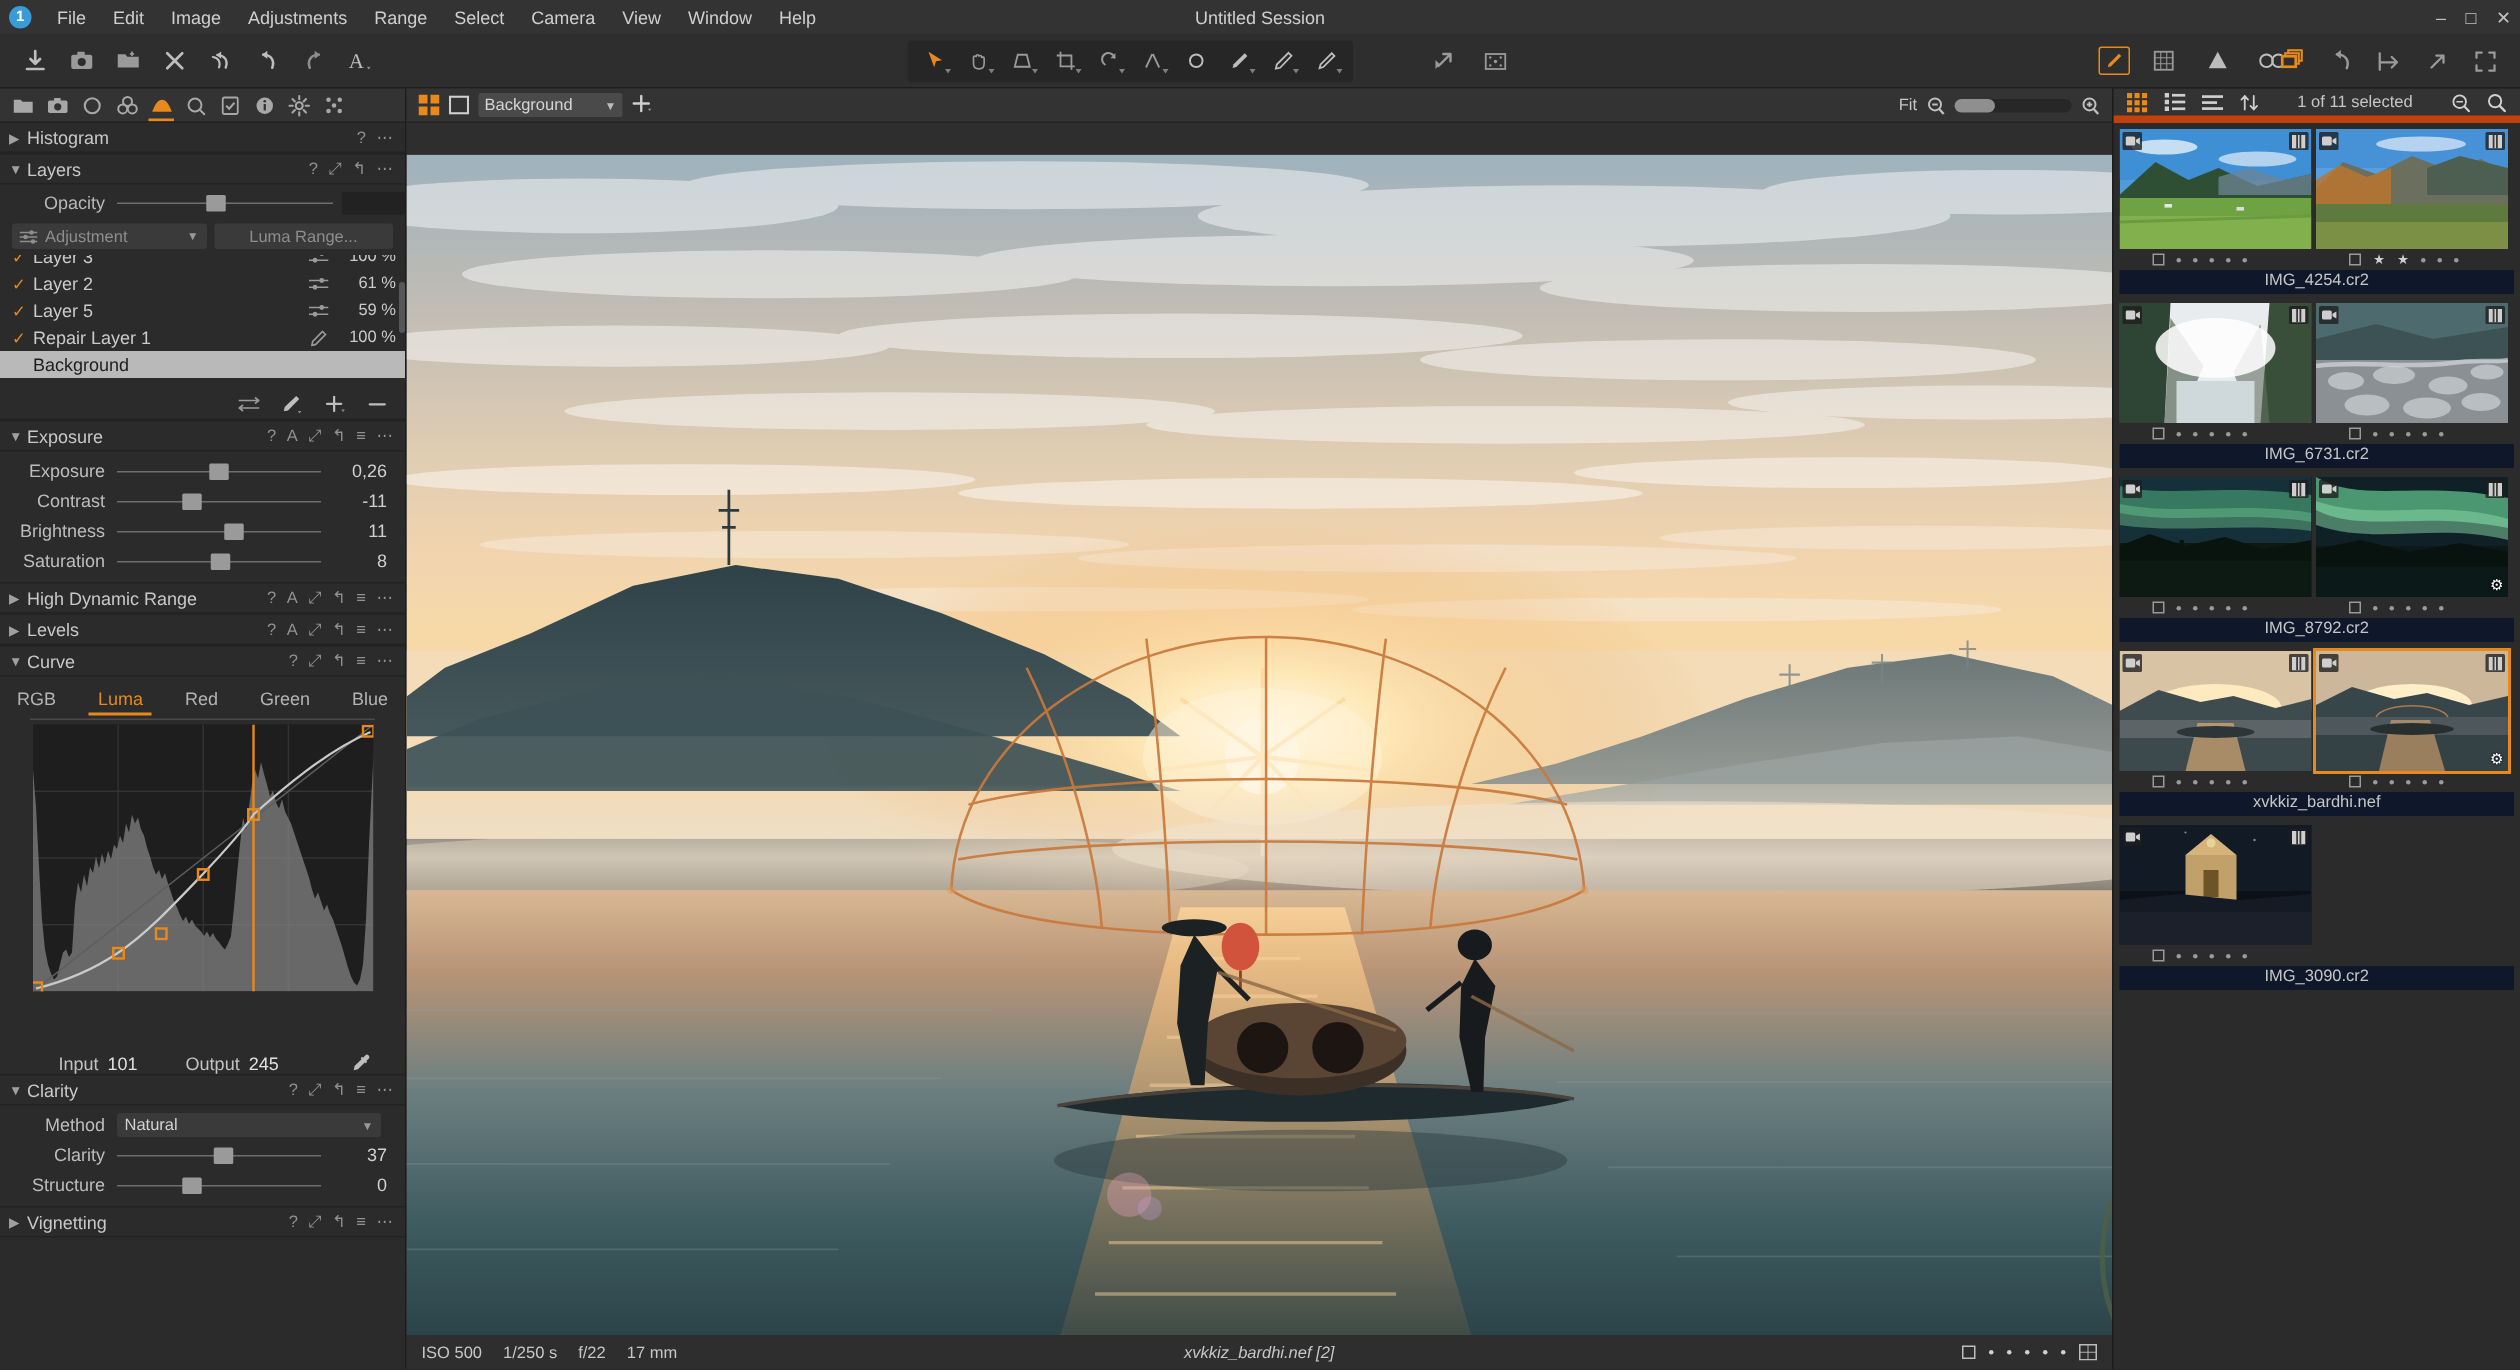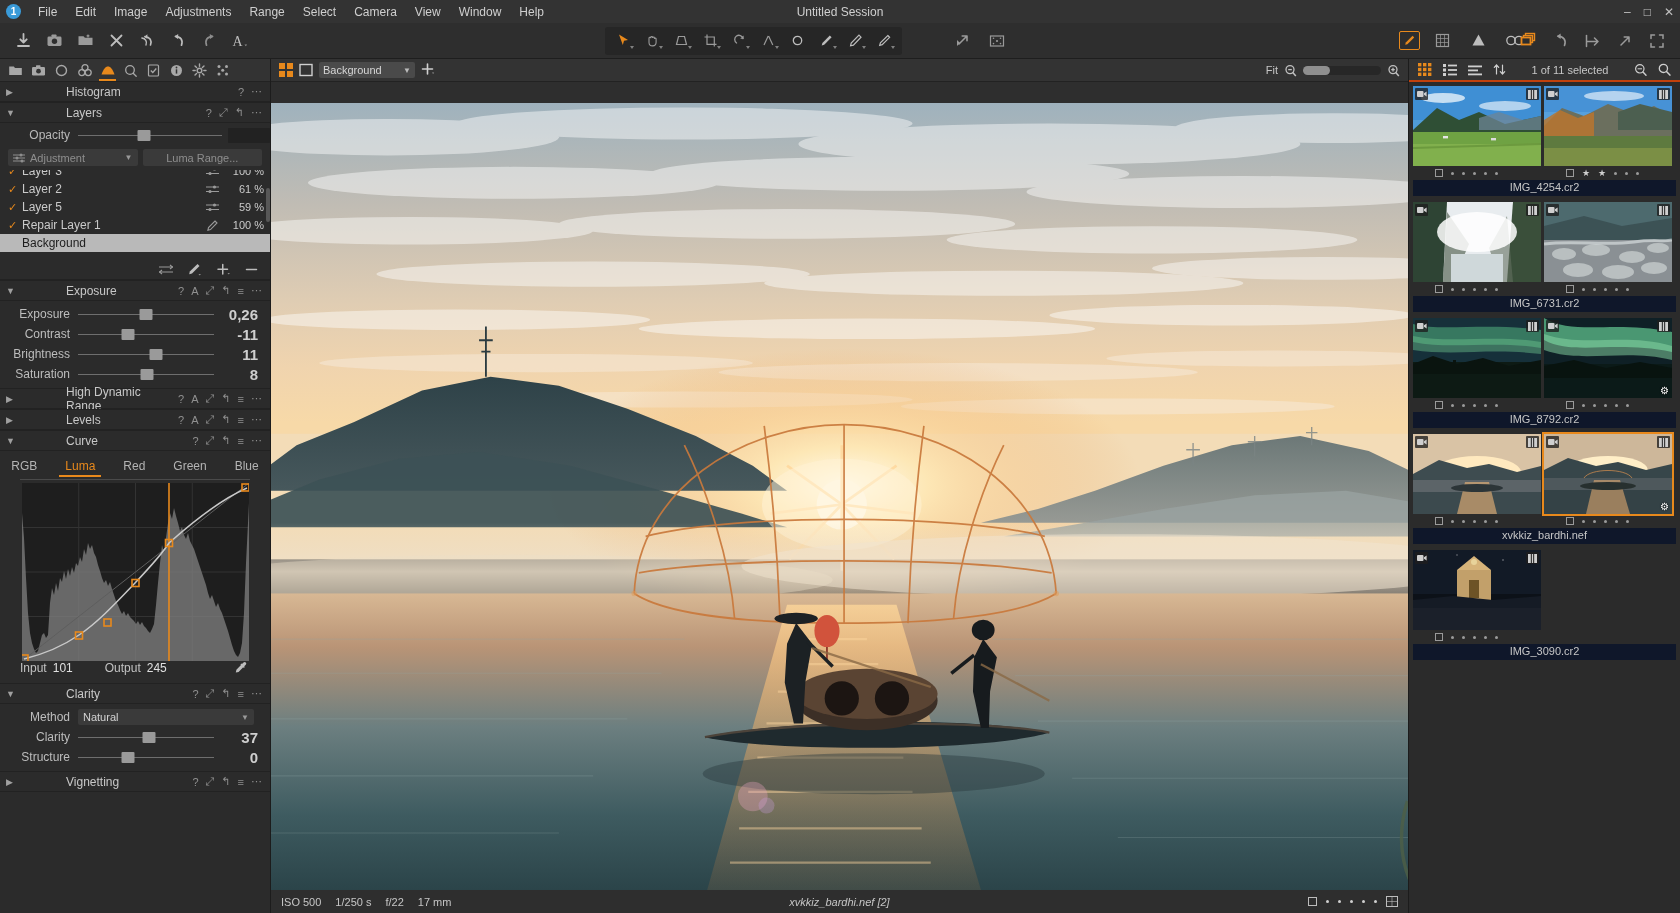--- a/index.html
+++ b/index.html
@@ -83,37 +83,37 @@
   .ttab.active::after {
     content: ""; position: absolute; bottom: 0; left: 3px; right: 3px; height: 2px; background: #e8891c;
   }
 
   .panel-head {
     height: 21px; display: flex; align-items: center; background: #2b2b2b;
     border-top: 1px solid #222; border-bottom: 1px solid #222; padding-left: 6px;
     font-size: 12px; color: #c8c8c8; position: relative;
   }
   .panel-head .caret { width: 12px; color: #a0a0a0; font-size: 9px; }
-  .panel-head .ptitle { flex: 1; margin-left: 48px; }
+  .panel-head .ptitle { flex: 1; }
   .panel-icons { display: flex; gap: 7px; align-items: center; padding-right: 8px; color: #909090; font-size: 11px; }
   .panel-icons span { cursor: default; }
 
   .row { display: flex; align-items: center; height: 20px; padding: 0 8px 0 0; }
   .row .lbl { width: 78px; text-align: right; padding-right: 8px; font-size: 12px; color: #bdbdbd; }
   .slider { flex: 1; height: 16px; position: relative; display: flex; align-items: center; }
   .slider .track { position: absolute; left: 0; right: 0; height: 1px; background: #6e6e6e; }
   .slider .knob {
     position: absolute; width: 13px; height: 11px; background: #9a9a9a;
     border-radius: 1px; transform: translateX(-50%);
   }
   .valbox {
     width: 42px; height: 15px; background: #222; margin-left: 6px; border-radius: 1px;
     font-size: 11px; color: #cfcfcf; text-align: right; padding-right: 4px; line-height: 15px;
   }
-  .valplain { width: 42px; font-size: 15px; color: #cfcfcf; text-align: right; padding-right: 4px; margin-left: 6px; font-weight: bold; }
+  .valplain { width: 42px; font-size: 12px; color: #cfcfcf; text-align: right; padding-right: 4px; margin-left: 6px; }
 
   
   .opacity-row { display: flex; align-items: center; height: 22px; padding-top: 2px; }
   .layer-ctrl { display: flex; gap: 5px; padding: 4px 8px 4px 8px; }
   .combo {
     flex: 1; height: 17px; background: #3a3a3a; border-radius: 2px; display: flex;
     align-items: center; padding: 0 5px; font-size: 11px; color: #8e8e8e; position: relative;
   }
   .combo .cv { flex: 1; }
   .combo .ca { font-size: 8px; color: #999; }
@@ -134,21 +134,21 @@
   .scrollthumb { position: absolute; right: 0; top: 0; width: 4px; height: 34px; background: #575757; border-radius: 2px; }
   .layer-tools { height: 20px; display: flex; align-items: center; justify-content: flex-end; gap: 14px; padding-right: 12px; color: #9e9e9e; font-size: 13px; border-bottom: 1px solid #222; }
 
   
   .curve-tabs { display: flex; justify-content: center; gap: 0; padding: 6px 0 2px 0; }
   .ctab { padding: 2px 14px 4px 14px; font-size: 12px; color: #b4b4b4; position: relative; }
   .ctab.on { color: #e8891c; }
   .ctab.on::after { content:""; position:absolute; left: 8px; right: 8px; bottom: 0; height: 2px; background: #e8891c; }
   .curve-underline { height: 1px; background: #4a4a4a; margin: 0 20px; }
   .curve-box { position: relative; margin: 3px 22px 0 22px; height: 178px; background: #1e1e1e; }
-  .curve-io { display: flex; align-items: flex-start; height: 22px; padding-left: 20px; font-size: 12px; color: #c2c2c2; gap: 6px; }
+  .curve-io { display: flex; align-items: flex-end; height: 22px; padding-left: 39px; font-size: 12px; color: #c2c2c2; gap: 6px; margin-top: 33px; }
   .curve-io .gap { width: 20px; }
   .curve-io .pick { margin-left: auto; padding-right: 22px; color: #bdbdbd; }
 
   
   .center { flex: 1; display: flex; flex-direction: column; min-width: 0; background: #2b2b2b; }
   .view-tb {
     height: 23px; background: #333333; display: flex; align-items: center; gap: 6px;
     padding: 0 8px; flex: 0 0 23px; position: relative; border-bottom: 1px solid #222;
   }
   .vcombo {
@@ -174,21 +174,21 @@
   .status .dots { position: absolute; right: 10px; display: flex; align-items: center; gap: 9px; }
   .sdot { width: 3px; height: 3px; background: #cfcfcf; border-radius: 50%; }
 
   
   .right {
     width: 272px; flex: 0 0 272px; background: #2b2b2b; border-left: 1px solid #1c1c1c;
     display: flex; flex-direction: column; overflow: hidden;
   }
   .browser-tb {
     height: 23px; background: #333333; display: flex; align-items: center; gap: 11px;
-    padding: 0 9px; flex: 0 0 23px; border-bottom: 2px solid #c2410c;
+    padding: 0 9px; flex: 0 0 23px; border-bottom: 5px solid #c2410c;
   }
   .browser-tb .count { flex: 1; text-align: center; font-size: 11px; color: #c6c6c6; }
   .browser { flex: 1; overflow: hidden; padding: 4px 0 0 4px; }
   .film-group { margin-bottom: 6px; }
   .thumb-pair { display: flex; gap: 3px; }
   .thumb { width: 128px; height: 80px; position: relative; background: #1b1b1b; overflow: hidden; }
   .thumb.sel-outline { outline: 2px solid #e8891c; outline-offset: 0px; }
   .thumb .badge-l, .thumb .badge-r {
     position: absolute; top: 2px; width: 13px; height: 12px; background: rgba(30,30,30,0.78);
     border-radius: 1px; display: flex; align-items: center; justify-content: center;

